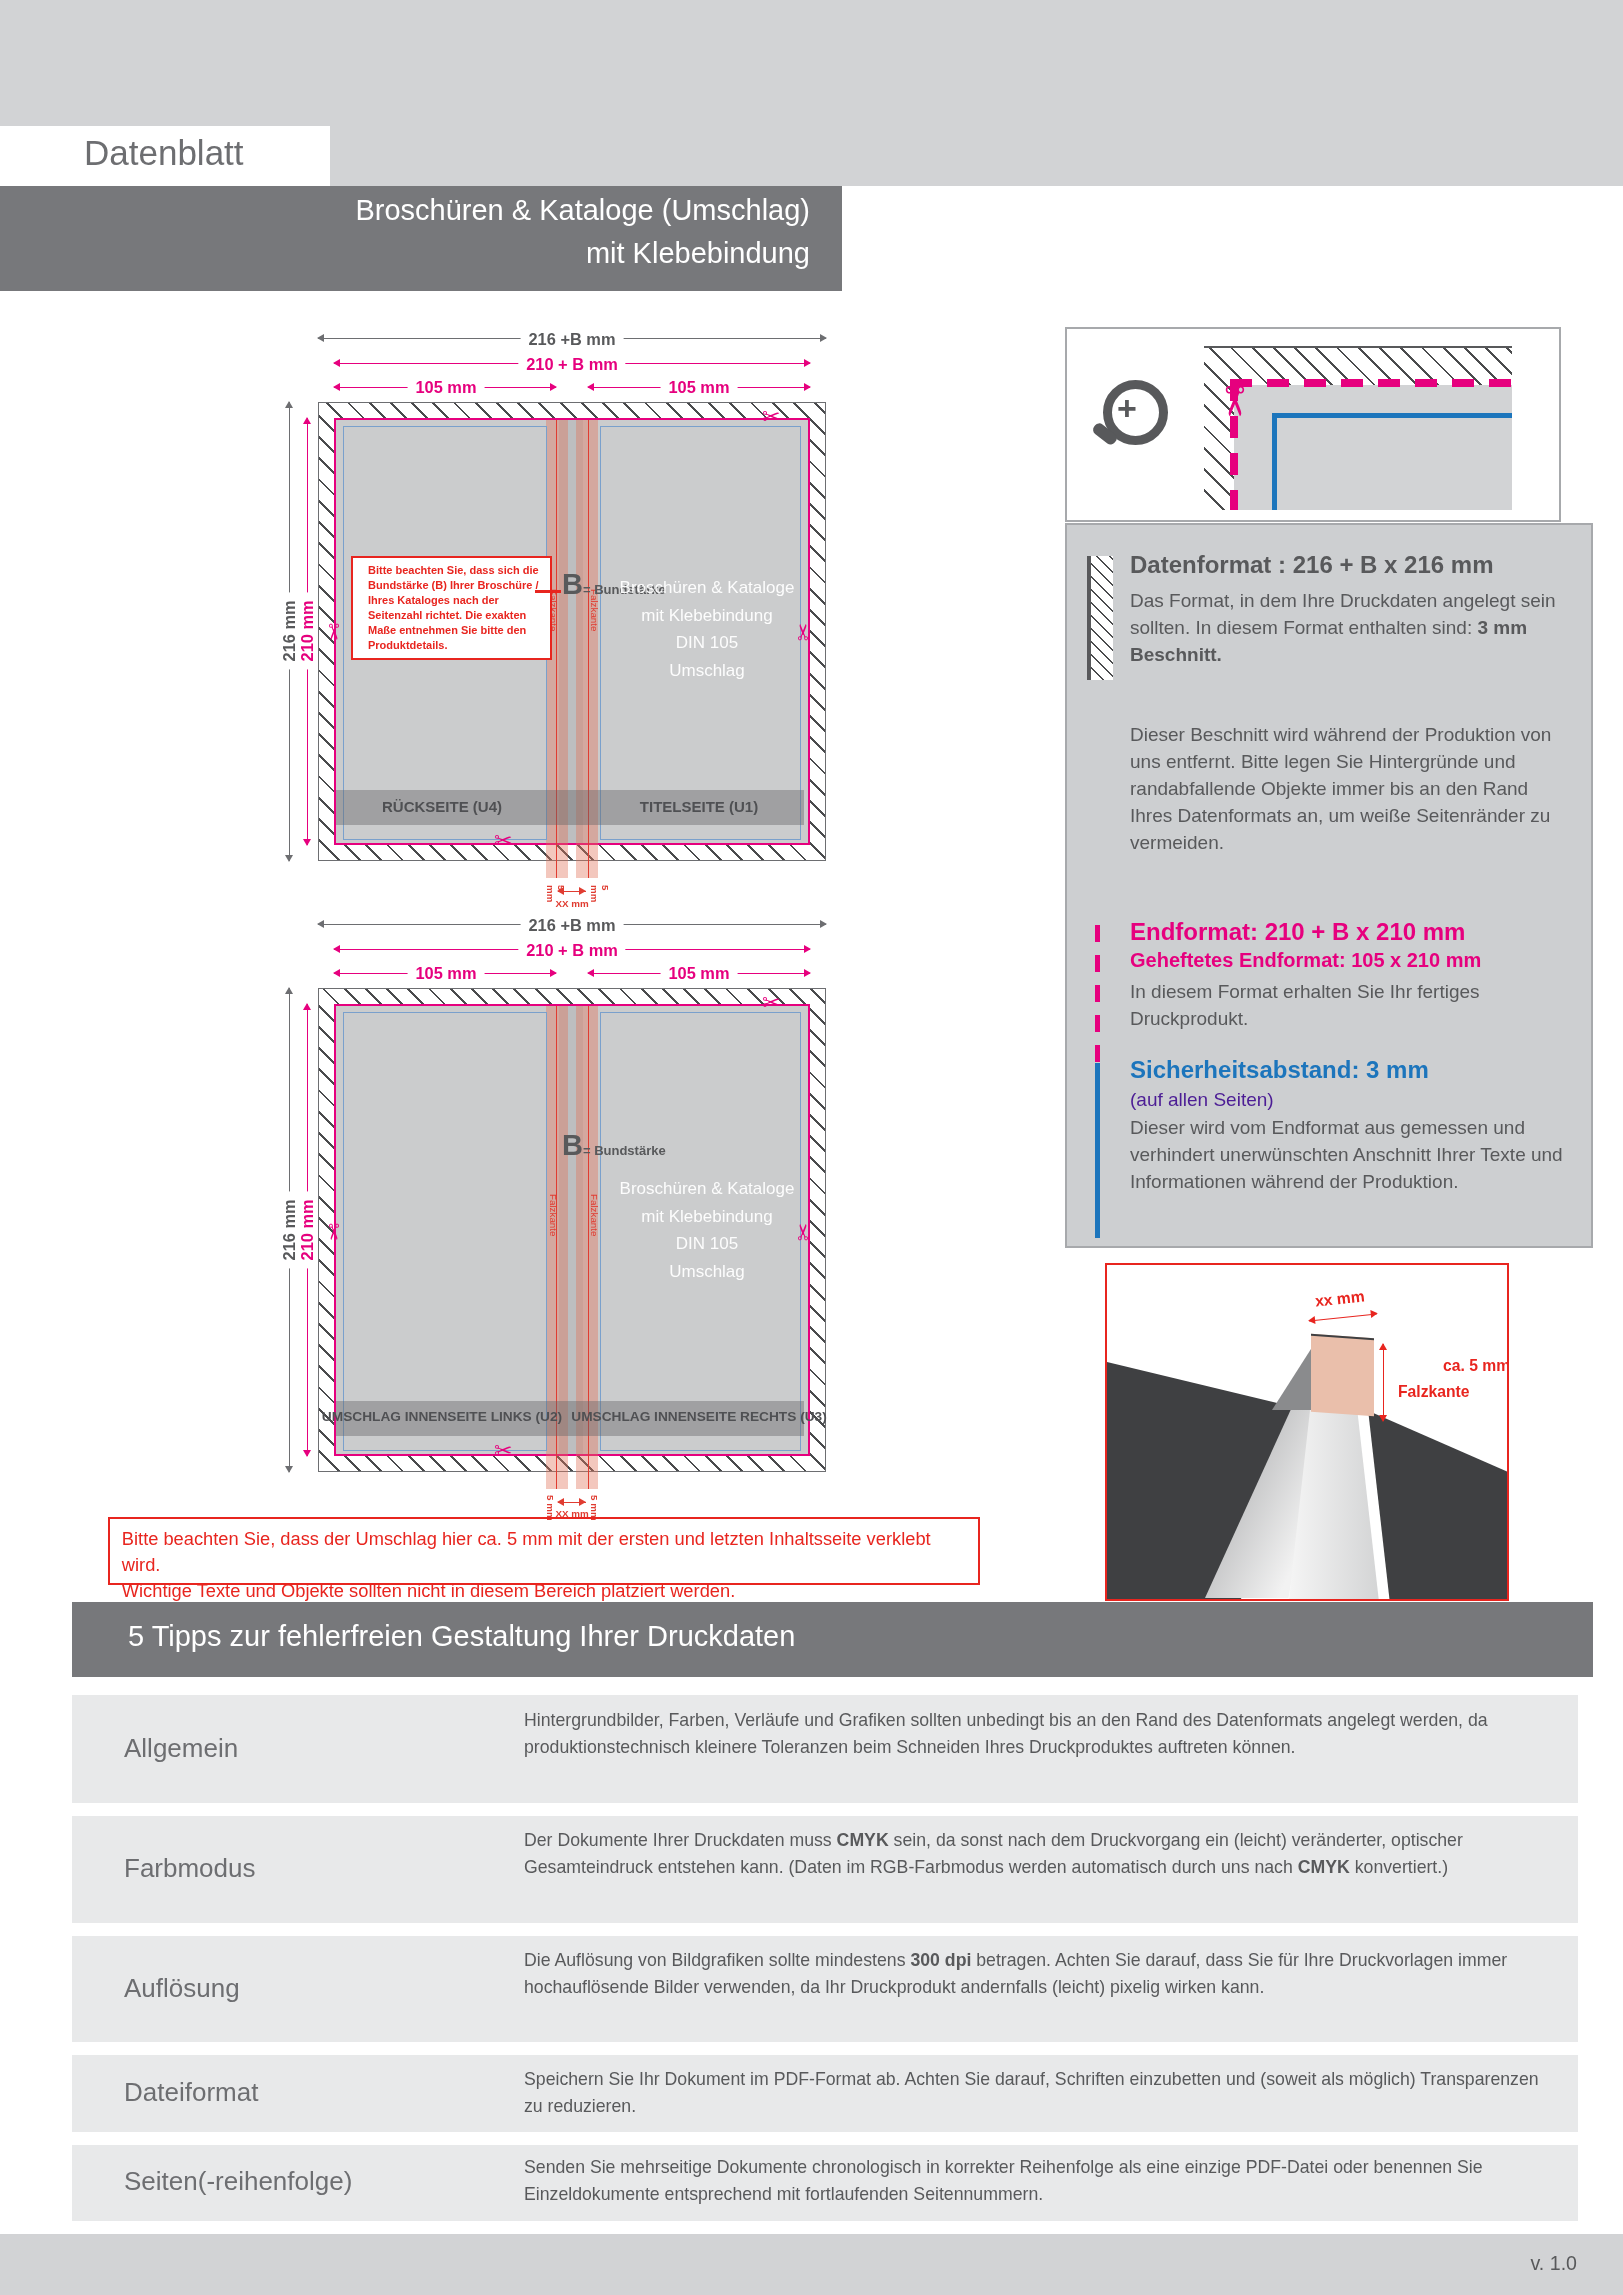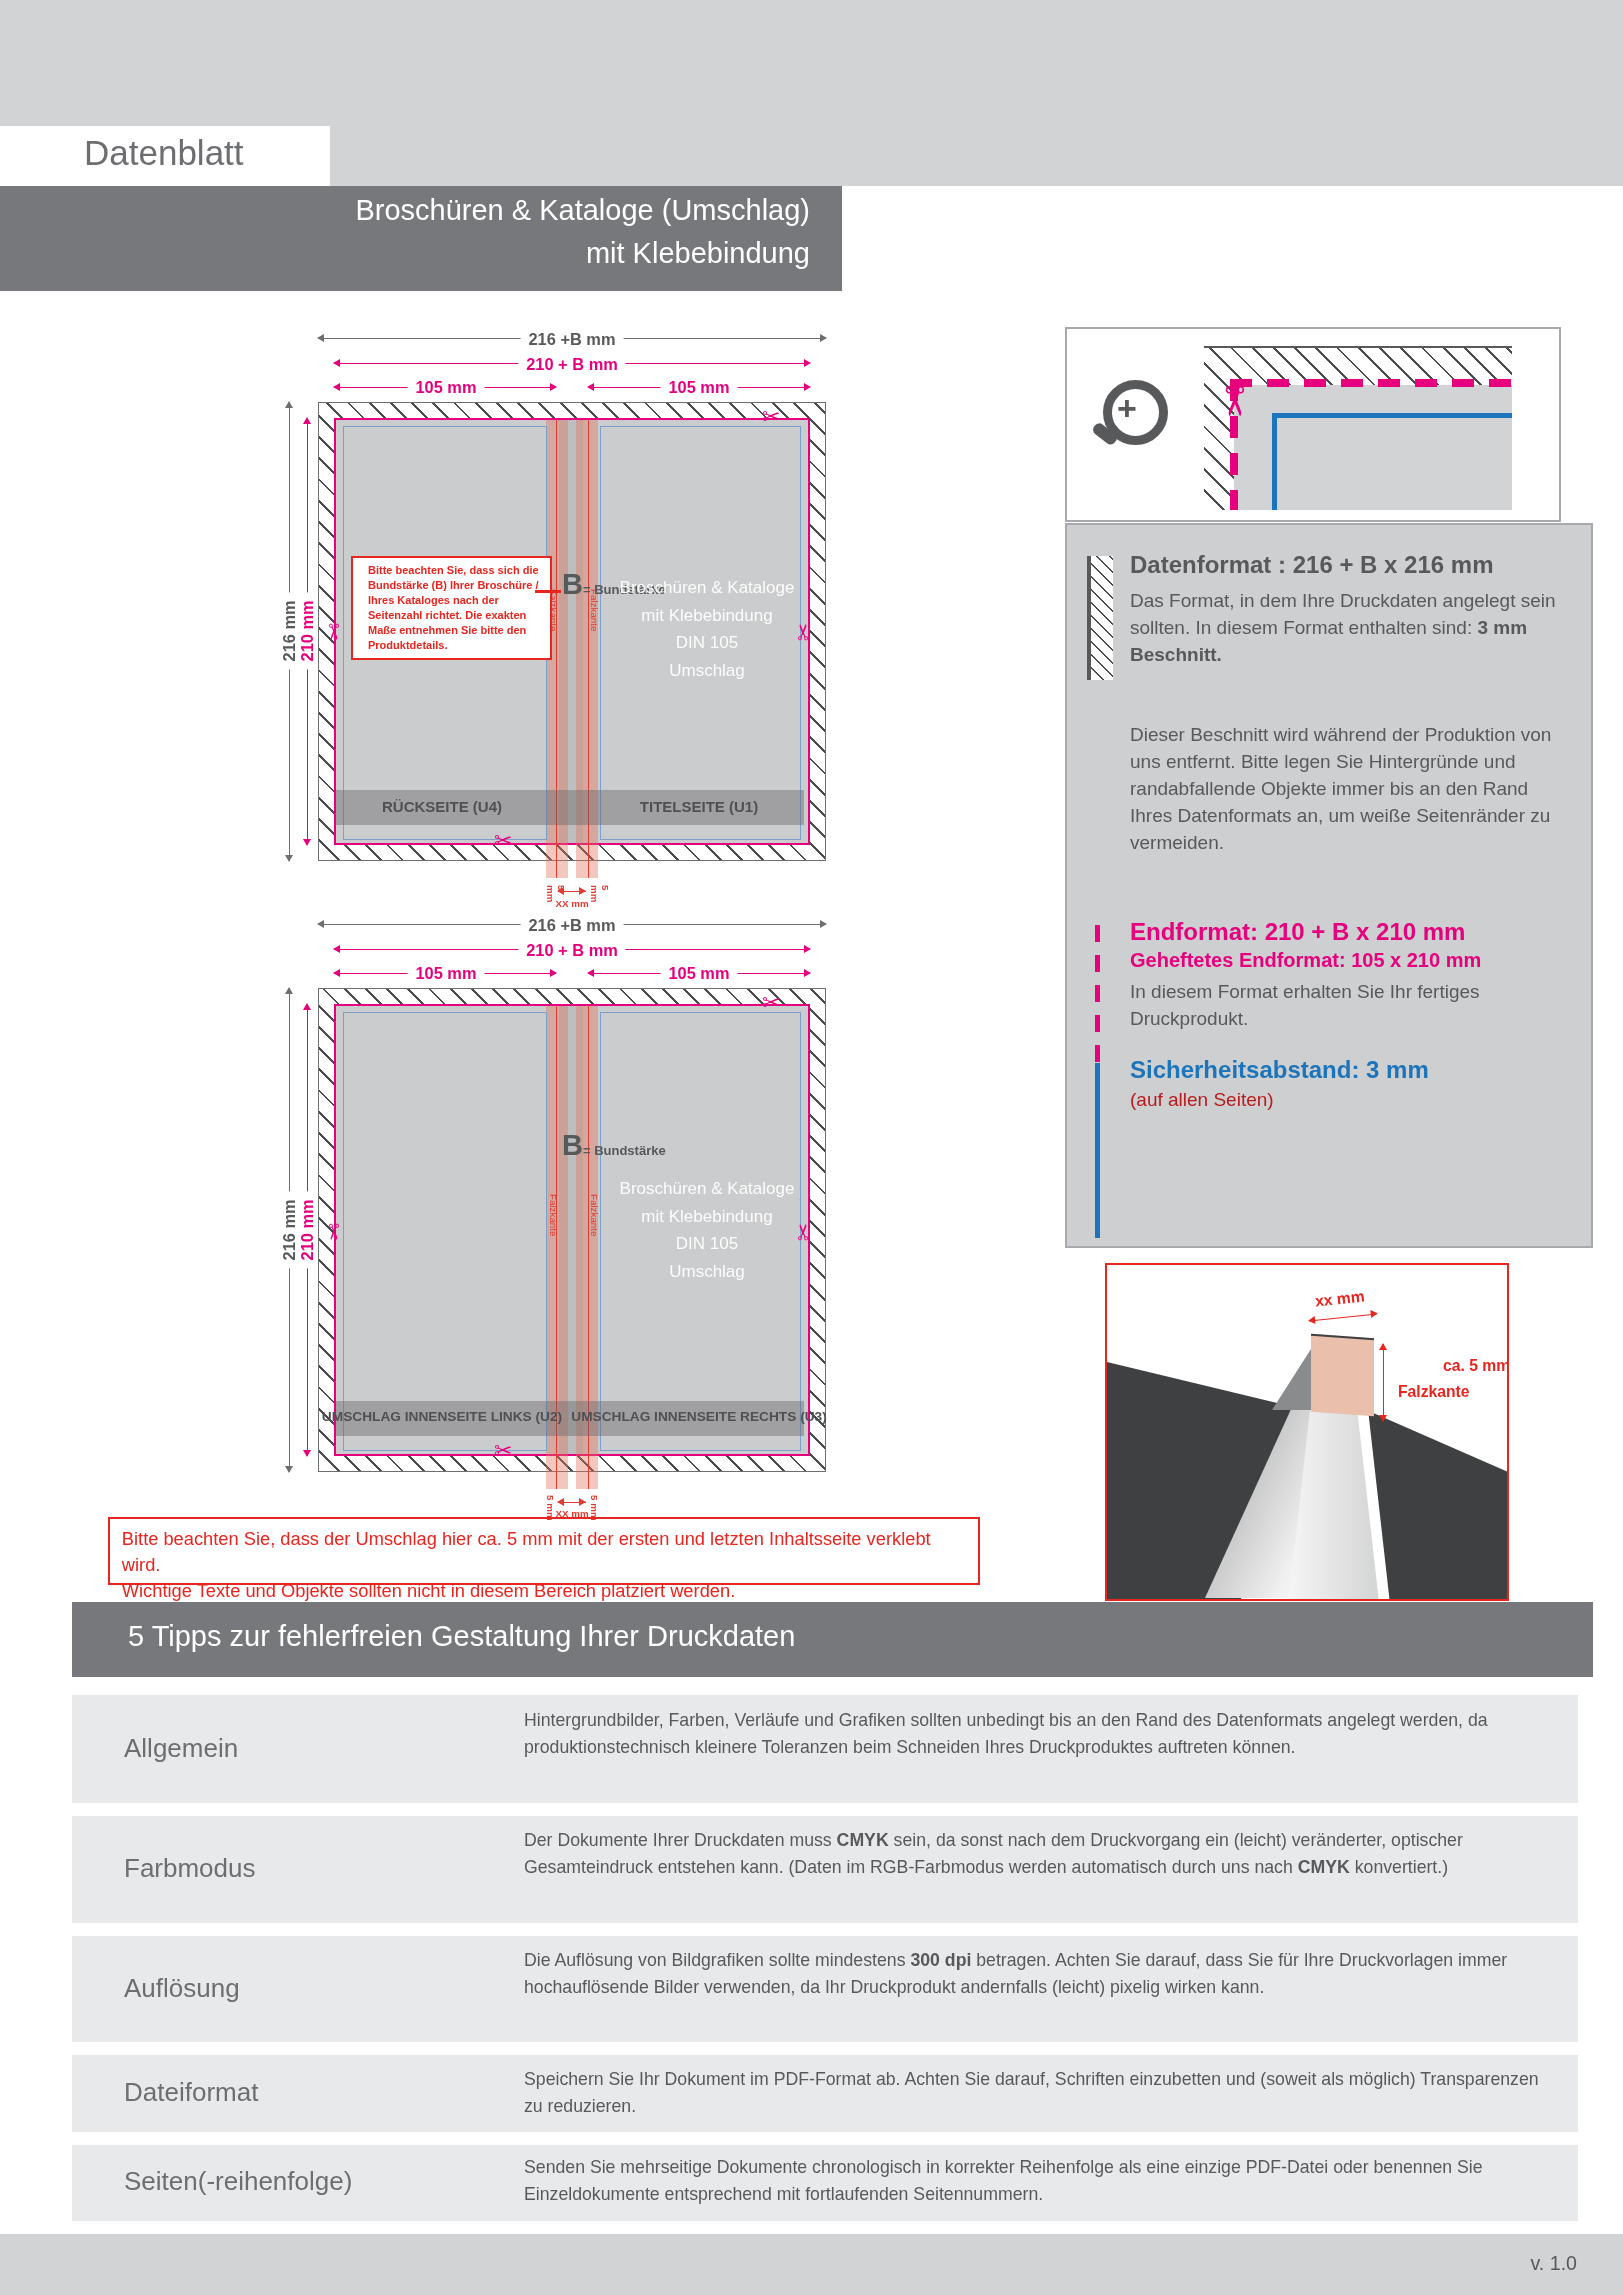--- a/index.html
+++ b/index.html
@@ -234,21 +234,22 @@
     <div class="pbody" style="left:63px;top:62px;width:432px;"><span>Das Format, in dem Ihre Druckdaten angelegt sein sollten.  In diesem Format enthalten sind: </span><span class="b">3 mm Beschnitt.</span></div>
     <div class="pbody" style="left:63px;top:196px;width:445px;">Dieser Beschnitt wird während der Produktion von uns entfernt. Bitte legen Sie Hintergründe und randabfallende Objekte immer bis an den Rand Ihres Datenformats an, um weiße Seitenränder zu vermeiden.</div>
 
     <div class="ico-dash" style="left:27.5px;top:400px;height:143px;"></div>
     <div class="ph" style="left:63px;top:393px;color:#e6007e;">Endformat: 210 + B x 210 mm</div>
     <div class="ph" style="left:63px;top:424px;color:#e6007e;font-size:20px;">Geheftetes Endformat: 105 x 210 mm</div>
     <div class="pbody" style="left:63px;top:453px;width:445px;">In diesem Format erhalten Sie Ihr fertiges Druckprodukt.</div>
 
     <div class="ico-solid" style="left:27.5px;top:538px;height:175px;"></div>
     <div class="ph" style="left:63px;top:531px;color:#1c75bc;">Sicherheitsabstand: 3 mm</div>
-    <div class="pbody" style="left:63px;top:561px;color:#b91c1c;">(auf allen Seiten)</div>
+    <div class="pbody" style="left:63px;top:561px;color:#4c1d95;">(auf allen Seiten)</div>
+    <div class="pbody" style="left:63px;top:589px;width:452px;">Dieser wird vom Endformat aus gemessen und verhindert unerwünschten Anschnitt Ihrer Texte und Informationen während der Produktion.</div>
   </div>
 
   <div class="abs foldfig">
     <div class="ff" style="left:0;top:97px;width:216px;height:237px;background:#3f4042;clip-path:polygon(0 0,100% 22%,62% 100%,0 100%);"></div>
     <div class="ff" style="left:98px;top:137px;width:144px;height:196px;background:linear-gradient(115deg,#9b9c9e,#f2f2f2 70%);clip-path:polygon(62% 0,82% 2%,58% 100%,0 100%);"></div>
     <div class="ff" style="left:182px;top:143px;width:118px;height:191px;background:linear-gradient(90deg,#f5f5f5,#c9cacb);clip-path:polygon(18% 0,58% 2%,76% 100%,0 100%);"></div>
     <div class="ff" style="left:249px;top:115px;width:152px;height:219px;background:#3f4042;clip-path:polygon(8% 14%,100% 42%,100% 100%,22% 100%);"></div>
     <div class="ff" style="left:165px;top:73px;width:46px;height:72px;background:#8a8b8d;clip-path:polygon(100% 0,100% 100%,0 100%);"></div>
     <div class="ff" style="left:204px;top:71px;width:63px;height:76px;background:#eabfab;border-top:2.6px solid #3f4042;transform:skewY(4deg);"></div>
     <div class="dimline" style="left:202px;top:52px;width:68px;color:#e8251f;transform:rotate(-6deg);"></div>

